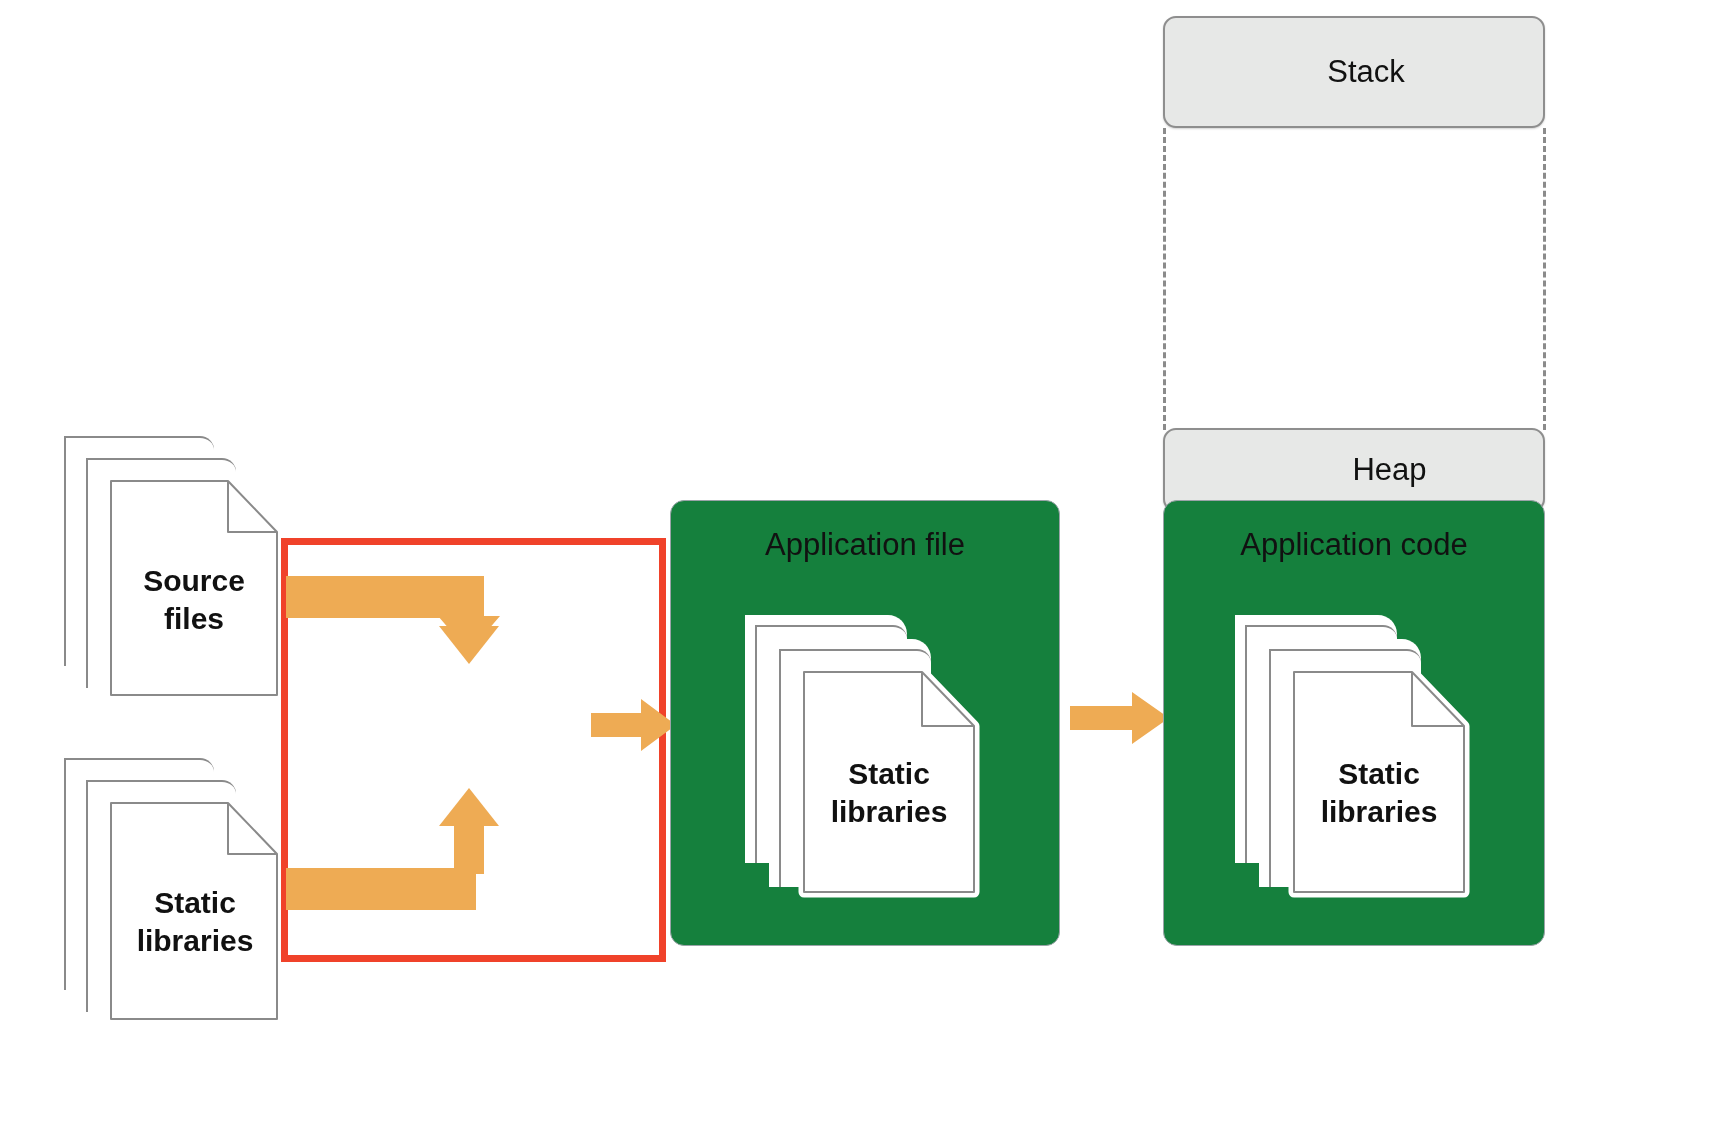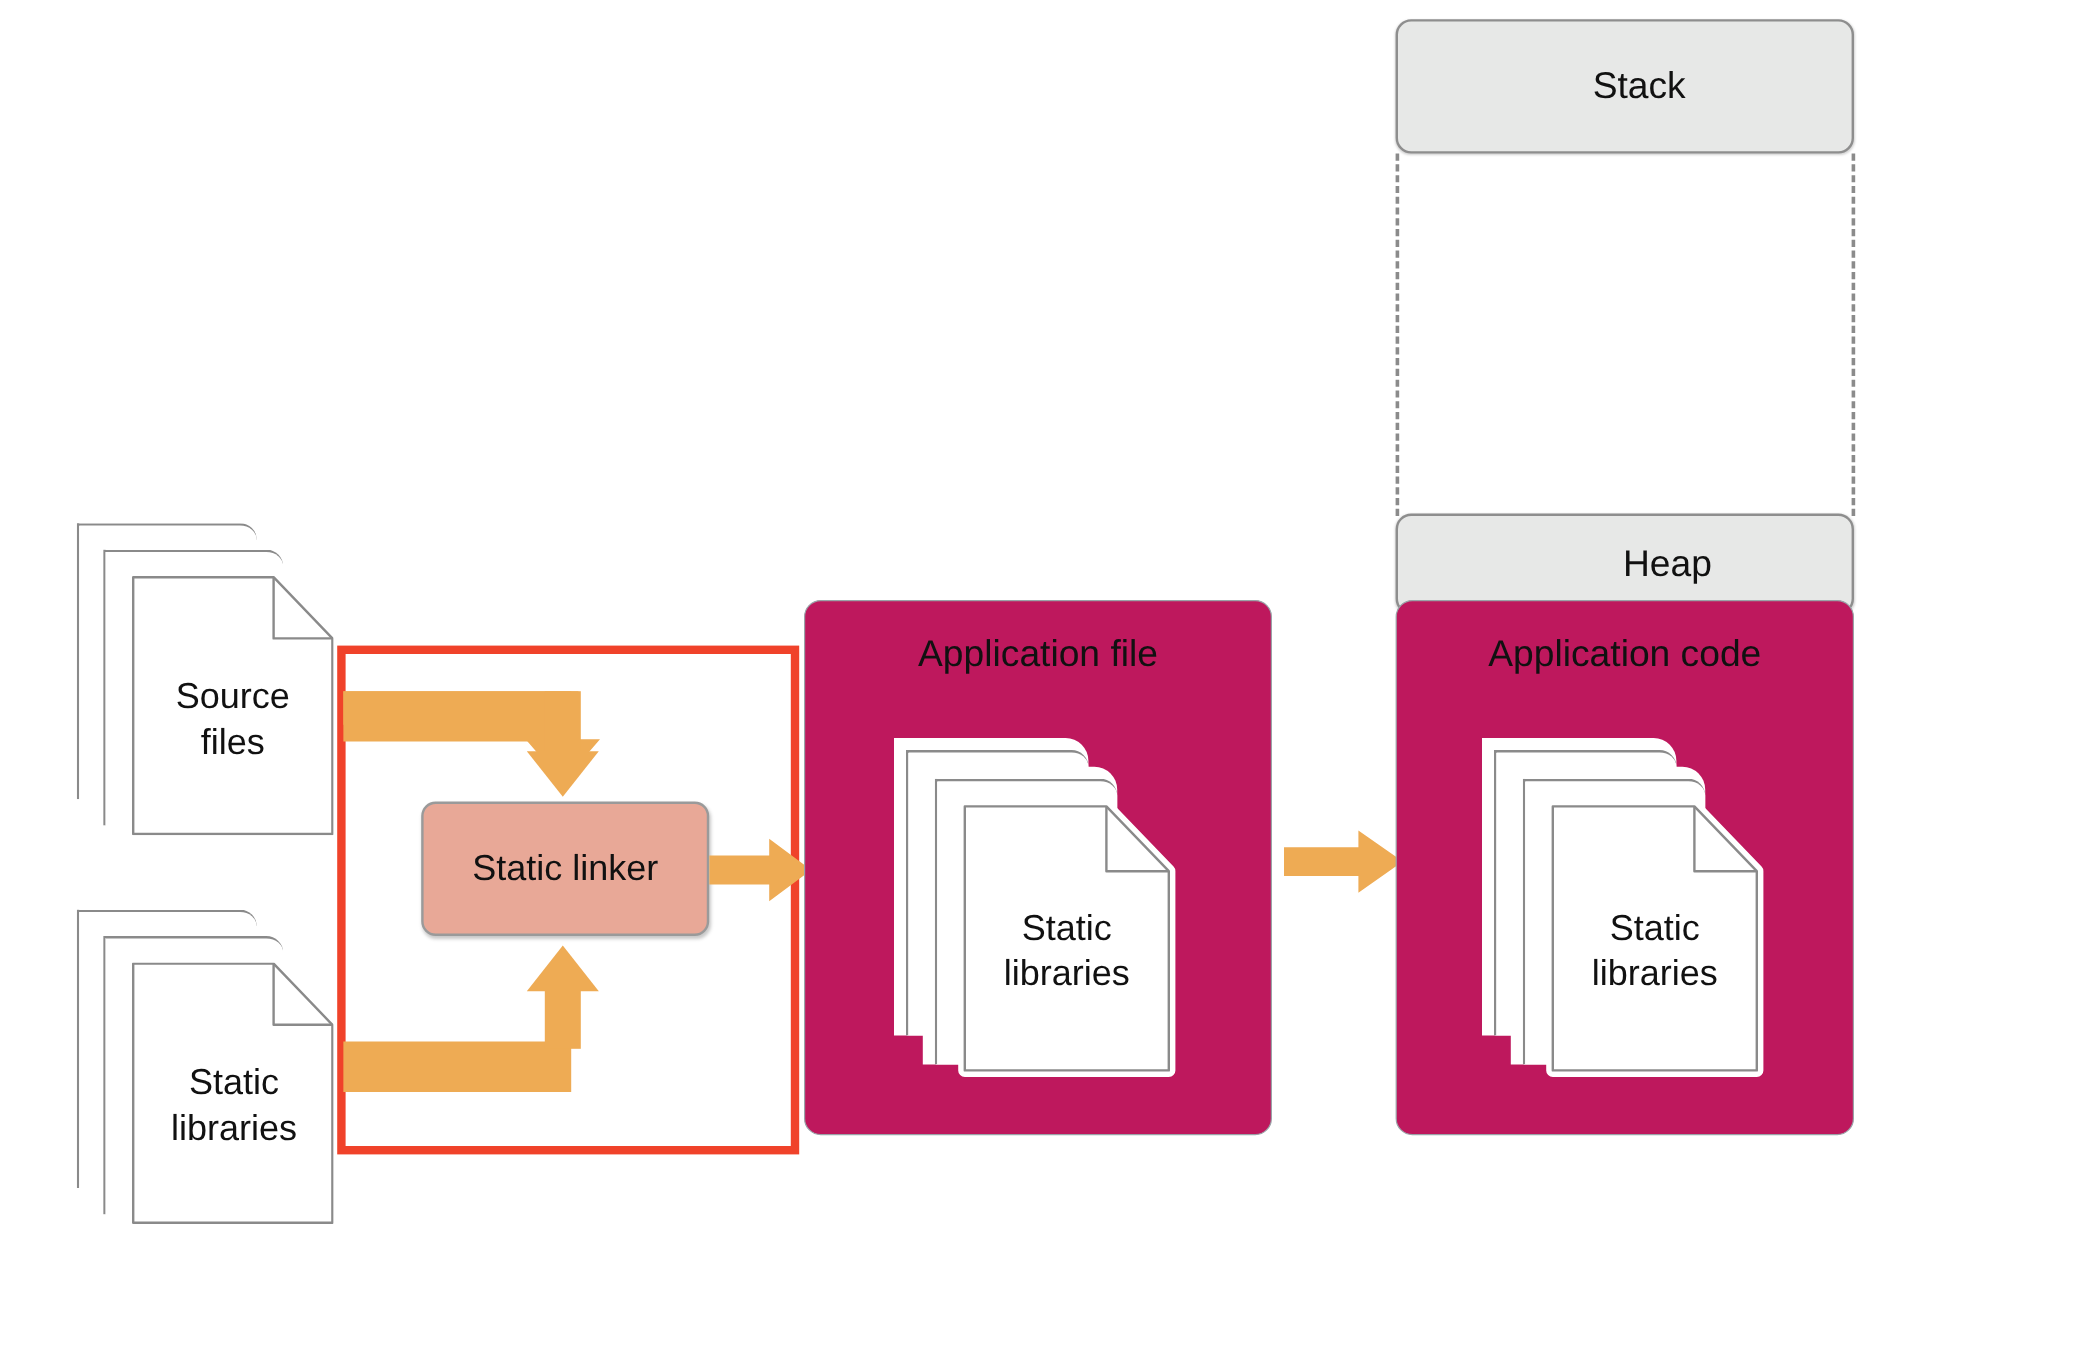--- a/index.html
+++ b/index.html
@@ -5,21 +5,21 @@
   html,body{margin:0;padding:0;background:#ffffff;}
   body{width:1732px;height:1126px;font-family:"Liberation Sans",sans-serif;color:#1a1a1a;}
   #stage{position:relative;width:1732px;height:1126px;overflow:hidden;background:#fff;}
 
   .abs{position:absolute;}
 
   
   .lbl{font-size:30px;line-height:1.28;text-align:center;color:#111;white-space:pre-line;}
 
   
-  .docstack{position:absolute;}
+  .docstack{position:absolute;font-weight:bold;}
   .docstack .sheet{position:absolute;background:#ffffff;border:2px solid #8a8a8a;box-sizing:border-box;}
   .docstack .sheet.back{border-radius:0 14px 0 0;}
   .docstack .sheet.front{
       border:none;background:transparent;
   }
   .docstack .front svg{display:block;}
   .docstack .caption{
       position:absolute;left:0;right:0;text-align:center;
       font-size:30px;line-height:1.28;color:#111;white-space:pre-line;
   }
@@ -31,21 +31,21 @@
   #linker-box{
       background:#e8a897;border:2px solid #9a9a9a;border-radius:12px;
       box-shadow:1px 2px 3px rgba(0,0,0,.22);
       display:flex;align-items:center;justify-content:center;
       box-sizing:border-box;
   }
   #linker-box .lbl{font-size:30px;}
 
   
   .bluepanel{
-      background:#be185d;border:1px solid #9aa3a8;border-radius:14px;
+      background:#15803d;border:1px solid #9aa3a8;border-radius:14px;
       box-sizing:border-box;
   }
   .bluepanel .title{
       position:absolute;left:0;right:0;top:26px;text-align:center;
       font-size:31px;color:#111;
   }
 
   
   .greybox{
       background:#e7e8e7;border:2px solid #8e8e8e;border-radius:13px;
@@ -104,23 +104,20 @@
   </div>
 
   <div class="oarrow" style="left:286px; top:782px; width:220px; height:132px;">
     <svg width="220" height="132" viewBox="0 0 220 132">
       <path d="M0,86 H190 V128 H0 Z" fill="#eeab54"></path>
       <rect x="168" y="40" width="30" height="52" fill="#eeab54"></rect>
       <path d="M153,44 H213 L183,6 Z" fill="#eeab54"></path>
     </svg>
   </div>
 
-  <div id="linker-box" class="abs" style="left:351px; top:668px; width:240px; height:112px;">
-    <div class="lbl">Static linker</div>
-  </div>
 
   <div class="oarrow" style="left:591px; top:697px; width:86px; height:56px;">
     <svg width="86" height="56" viewBox="0 0 86 56">
       <path d="M0,16 H50 V2 L85,28 L50,54 V40 H0 Z" fill="#eeab54"></path>
     </svg>
   </div>
 
   <div class="bluepanel abs" style="left:670px; top:500px; width:390px; height:446px;">
     <div class="title">Application file</div>
   </div>

